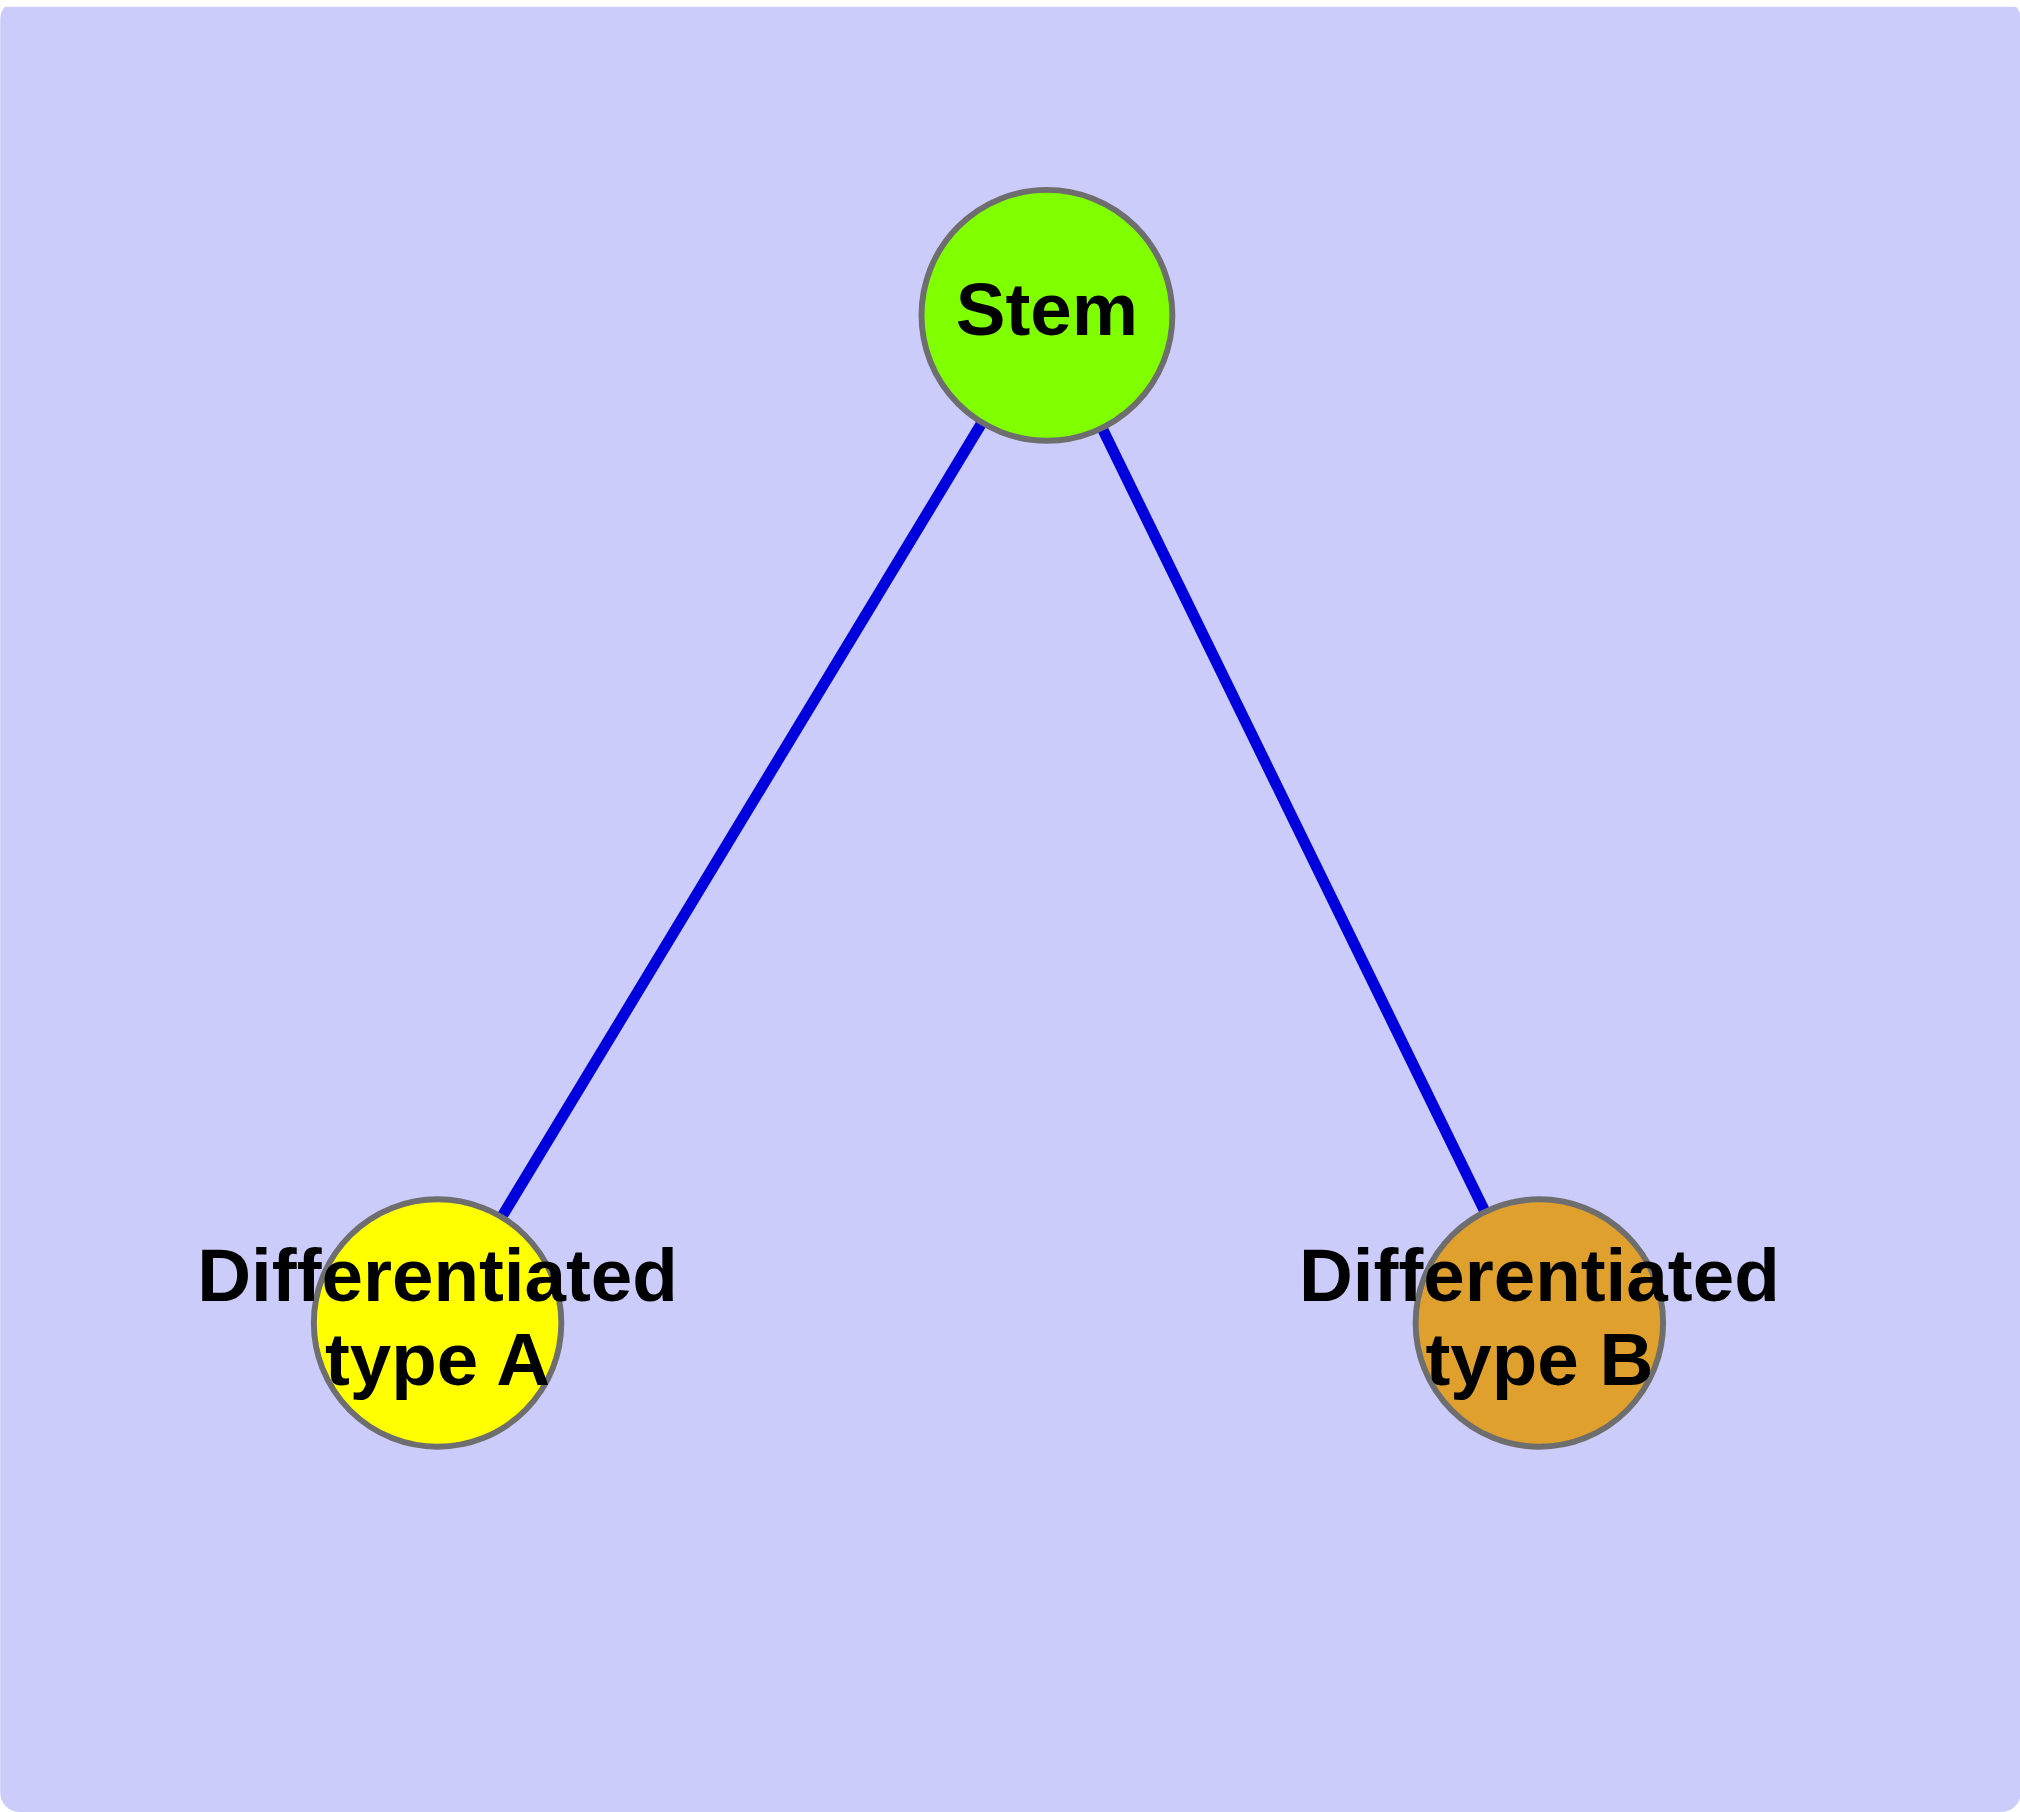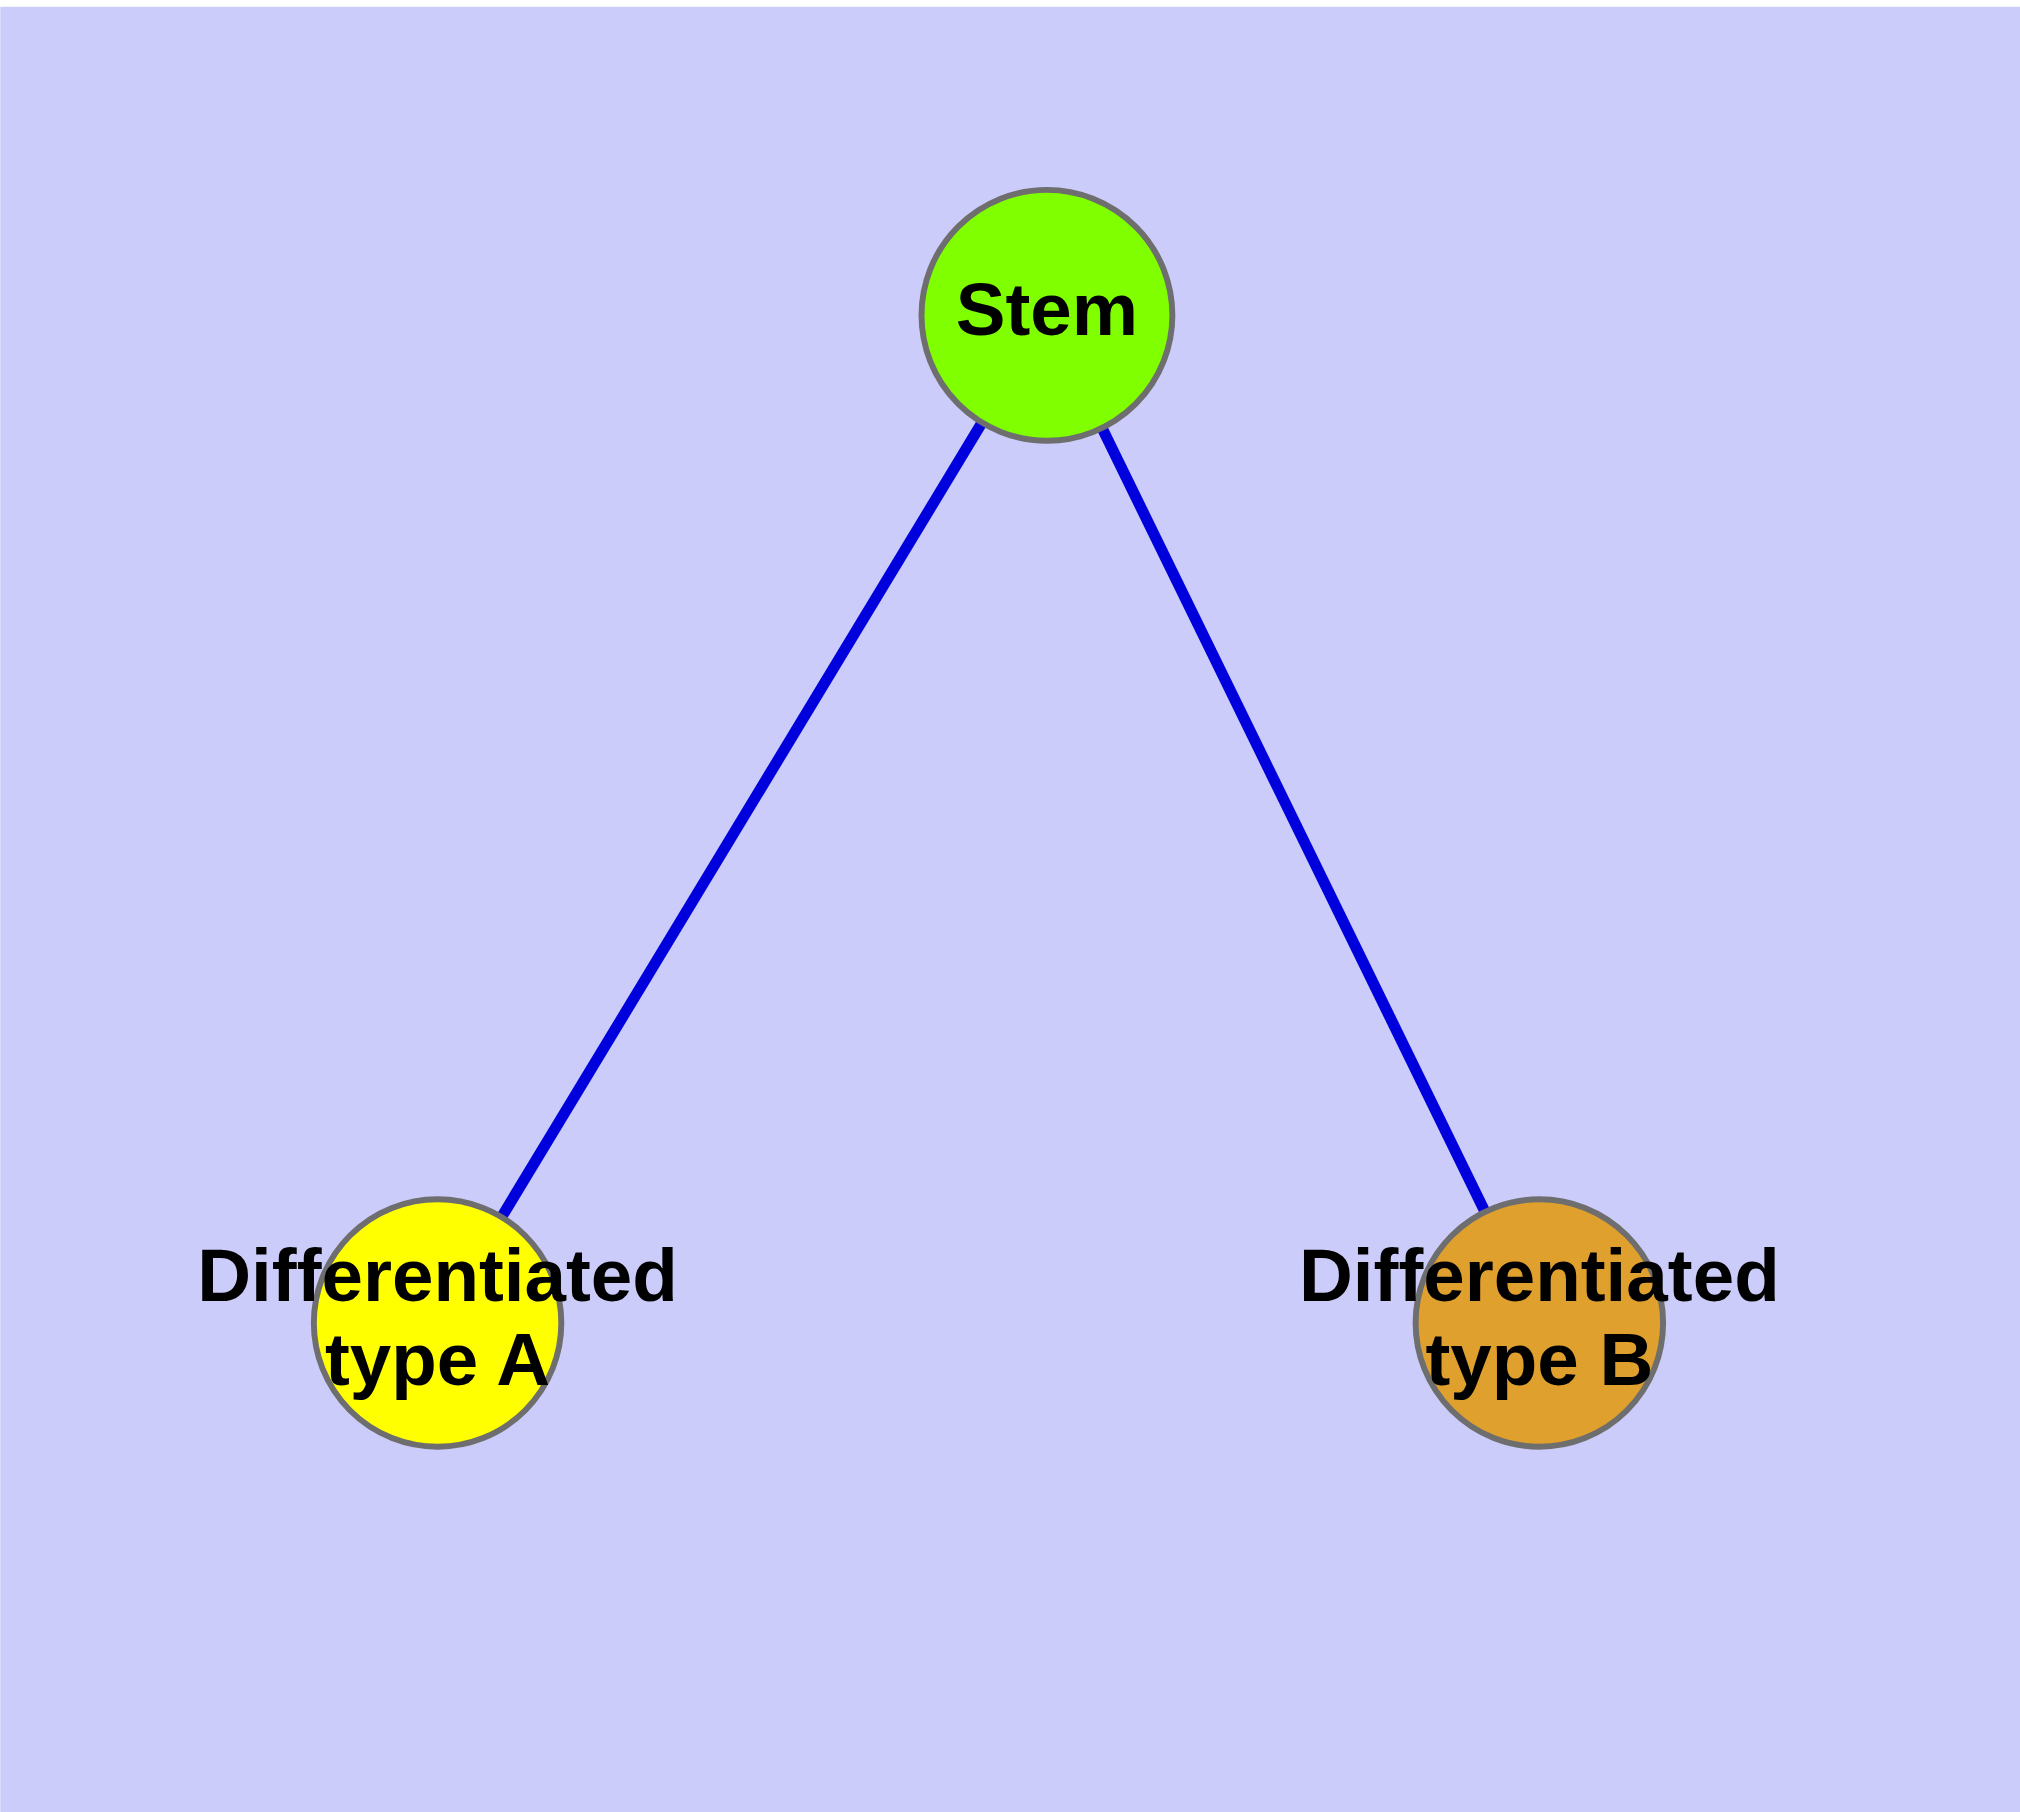--- a/index.html
+++ b/index.html
@@ -7,20 +7,21 @@
     padding: 0;
     background: #ffffff;
   }
   #canvas-root {
     position: relative;
     width: 2021px;
     height: 1812px;
     overflow: hidden;
     background: #ffffff;
     font-family: "Liberation Sans", sans-serif;
+    border-radius: 20px;
   }
   #graph-svg {
     position: absolute;
     left: 0;
     top: 0;
     width: 2021px;
     height: 1812px;
     display: block;
   }
   .node-label {

